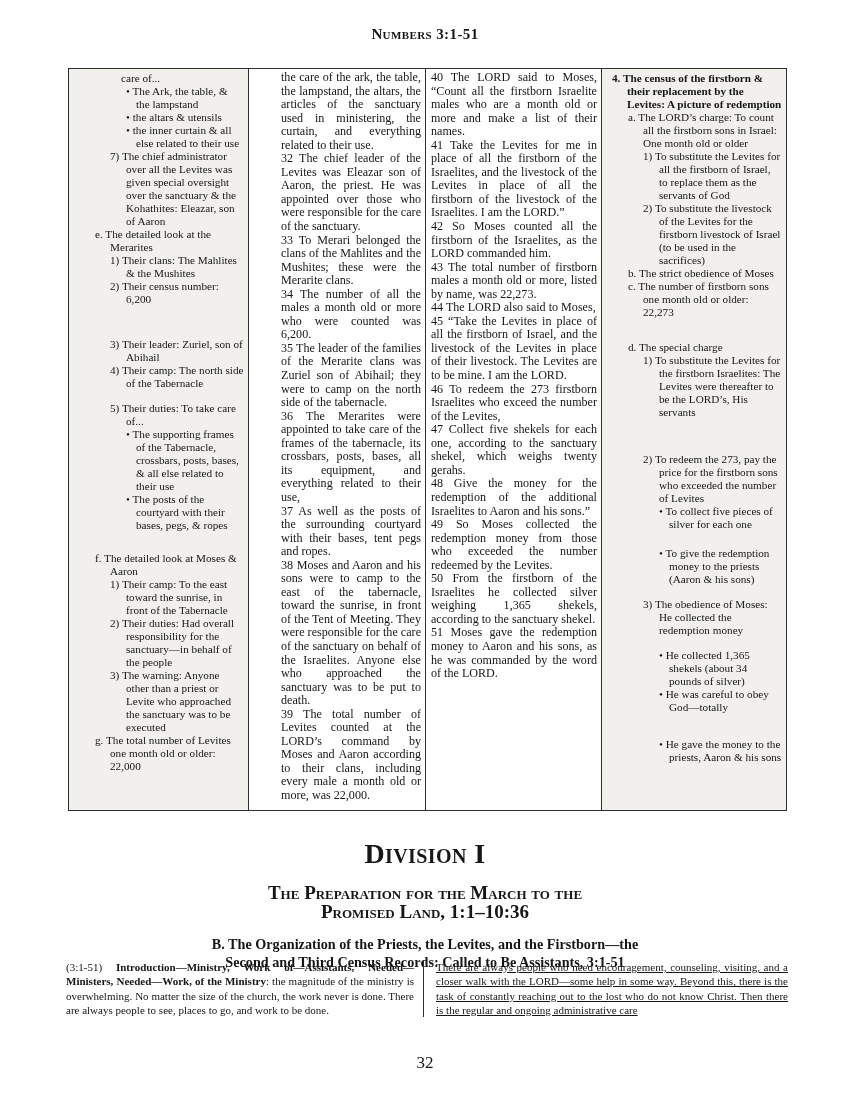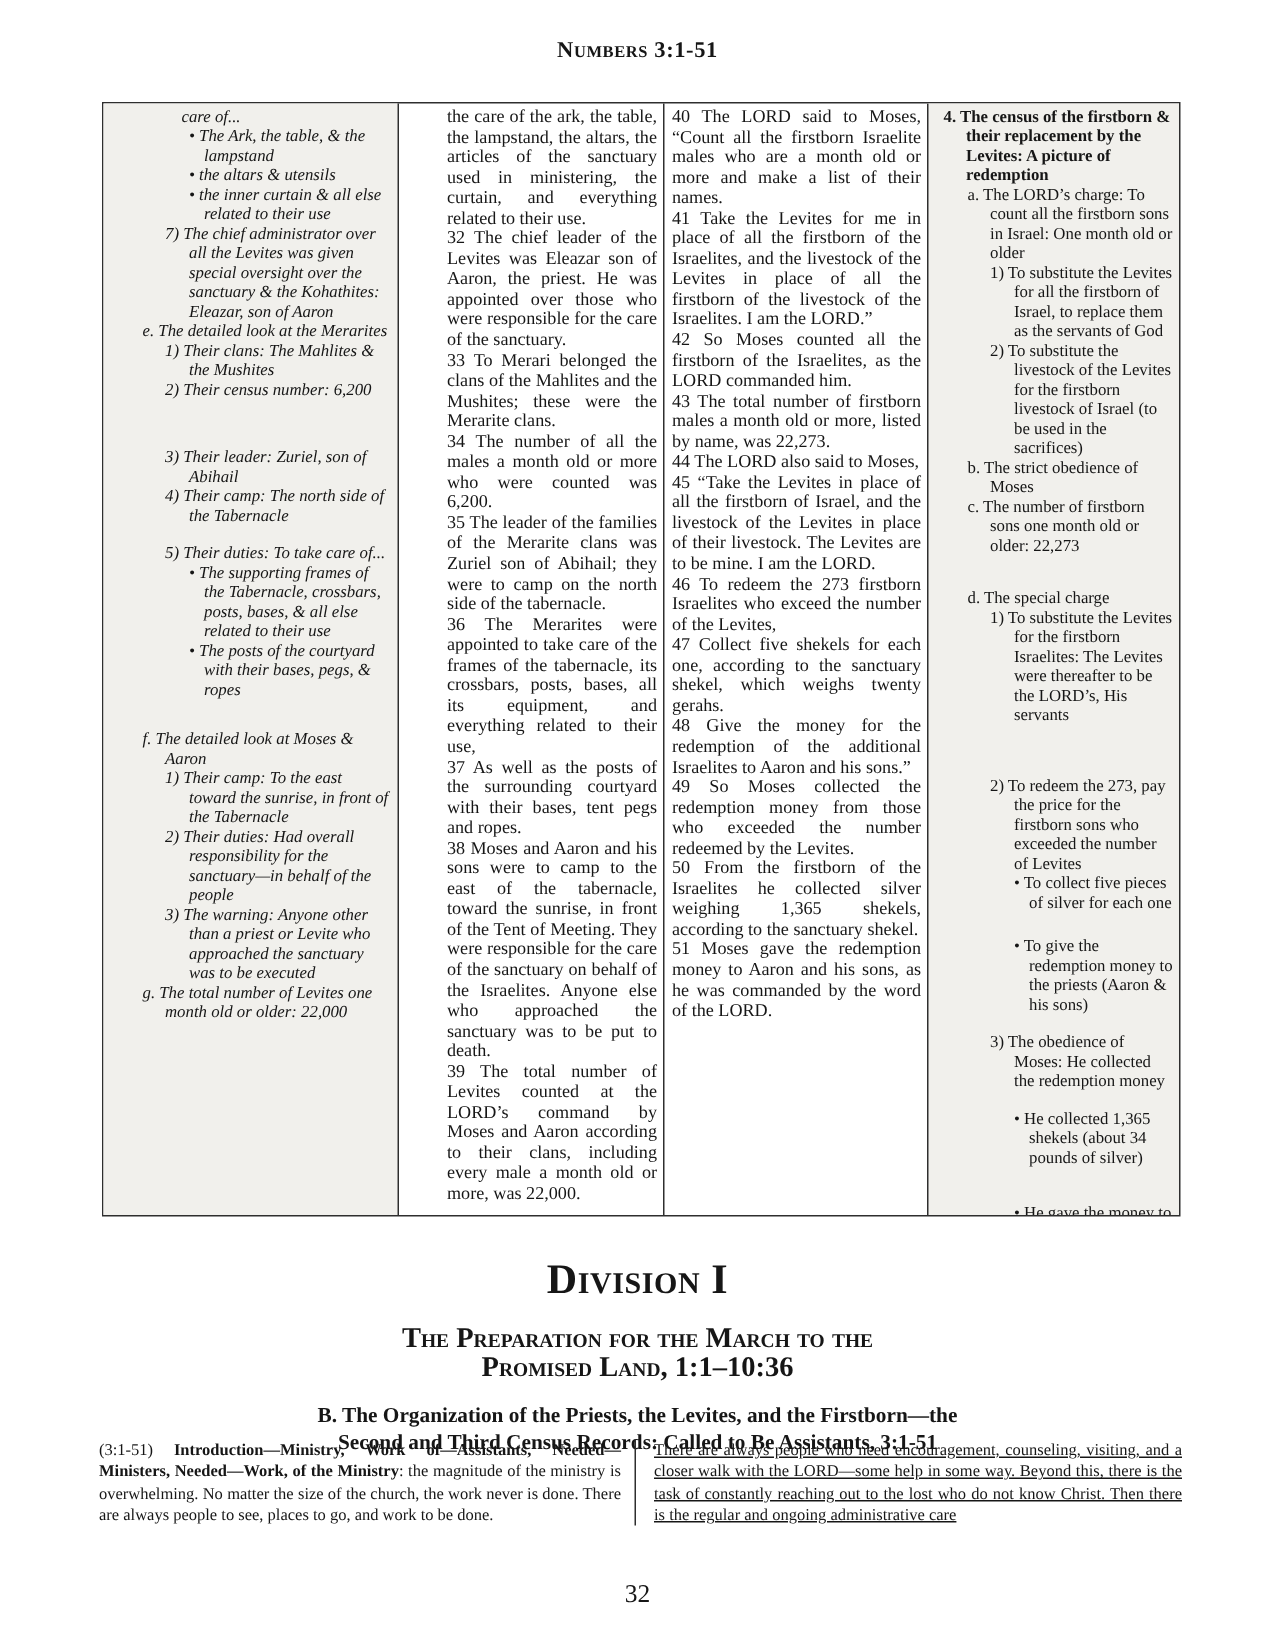--- a/index.html
+++ b/index.html
@@ -20,21 +20,21 @@
   
   .grid-box {
     position:absolute; left:68px; top:68px; width:719px; height:743px;
     border:1.5px solid #2e2e2e; display:flex; background:#fff;
   }
   .col { height:100%; overflow:hidden; padding:3px 4px 4px 5px; }
   .col-sep { border-left:1px solid #2e2e2e; }
   .outline  { background:#f1f0ec; font-size:11.2px; line-height:13px; }
   .scripture { font-size:12.1px; line-height:13.55px; text-align:justify; padding-top:2px; }
   .scripture p { margin:0; }
-  .col-1 { width:196px;font-style:italic; }
+  .col-1 { width:179px; }
   .col-2 { width:177px;padding-left:32px; }
   .col-3 { width:176px; }
   .col-4 { flex:1; }
 
   .o { margin:0; }
   .o.top    { padding-left:20px; text-indent:-15px; font-weight:700; }
   .o.letter { padding-left:36px; text-indent:-15px; }
   .o.num    { padding-left:52px; text-indent:-16px; }
   .o.cont   { padding-left:47px; }
   .o.bullet { padding-left:62px; text-indent:-10px; }
@@ -124,22 +124,22 @@
       <div class="o num">2) To substitute the livestock of the Levites for the firstborn livestock of Israel (to be used in the sacrifices)</div>
       <div class="o letter">b. The strict obedience of Moses</div>
       <div class="o letter">c. The number of firstborn sons one month old or older: 22,273</div>
       <div class="o letter" style="margin-top: 22px;">d. The special charge</div>
       <div class="o num">1) To substitute the Levites for the firstborn Israelites: The Levites were thereafter to be the LORD’s, His servants</div>
       <div class="o num" style="margin-top: 34px;">2) To redeem the 273, pay the price for the firstborn sons who exceeded the number of Levites</div>
       <div class="o bullet">• To collect five pieces of silver for each one</div>
       <div class="o bullet" style="margin-top: 16px;">• To give the redemption money to the priests (Aaron &amp; his sons)</div>
       <div class="o num" style="margin-top: 12px;">3) The obedience of Moses: He collected the redemption money</div>
       <div class="o bullet" style="margin-top: 12px;">• He collected 1,365 shekels (about 34 pounds of silver)</div>
+      <div class="o bullet">• He was careful to obey God—totally</div>
       <div class="o bullet" style="margin-top: 24px;">• He gave the money to the priests, Aaron &amp; his sons</div>
-      <div class="o bullet">• He was careful to obey God—totally</div>
     </div>
 
 </div>
 
 <div class="division">
   <div class="division-title">Division I</div>
   <div class="division-sub">
     <div>The Preparation for the March to the</div>
     <div>Promised Land, 1:1–10:36</div>
   </div>

